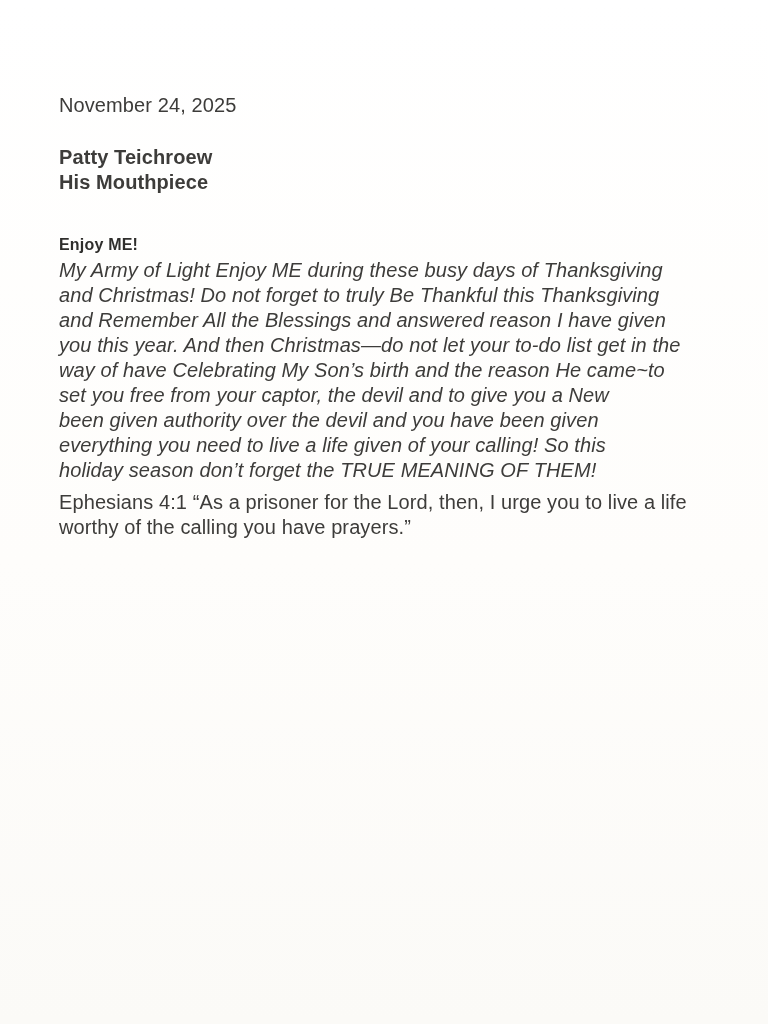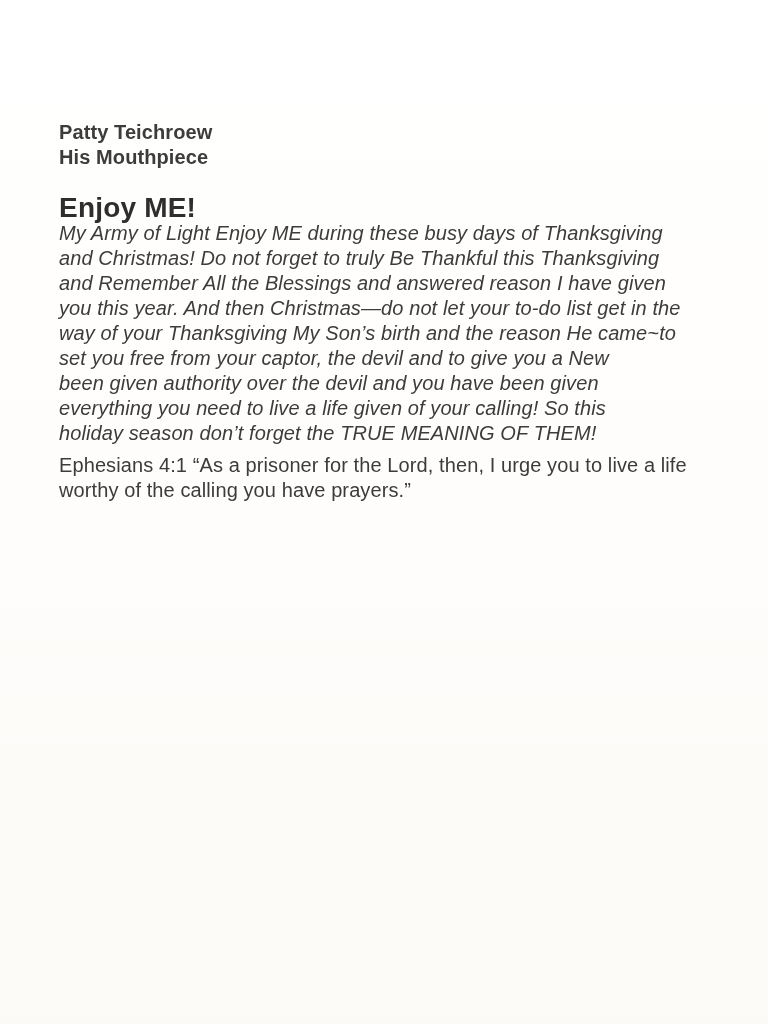--- a/index.html
+++ b/index.html
@@ -29,53 +29,54 @@
     white-space: nowrap;
   }
   .date-line {
     margin: 0;
   }
   .sender-block {
     margin-top: 27px;
     font-weight: bold;
   }
   .heading {
-    margin-top: 25px;
+    margin-top: 37px;
     font-weight: 700;
-    font-size: 28px;
+    font-size: 16px;
     line-height: 26px;
     color: #2f2e2c;
     letter-spacing: 0.2px;
   }
   .body-block {
     font-style: italic;
   }
   .scripture-block {
     margin-top: 7px;
   }
 </style>
 </head>
 <body>
 
 <div class="page">
 
+  <div class="line date-line">November 24, 2025</div>
 
   <div class="sender-block">
     <div class="line">Patty Teichroew</div>
     <div class="line">His Mouthpiece</div>
   </div>
 
   <div class="line heading">Enjoy ME!</div>
 
   <div class="body-block">
     <div class="line">My Army of Light Enjoy ME during these busy days of Thanksgiving</div>
     <div class="line">and Christmas! Do not forget to truly Be Thankful this Thanksgiving</div>
     <div class="line">and Remember All the Blessings and answered reason I have given</div>
     <div class="line">you this year. And then Christmas—do not let your to-do list get in the</div>
-    <div class="line">way of your Thanksgiving My Son’s birth and the reason He came~to</div>
+    <div class="line">way of have Celebrating My Son’s birth and the reason He came~to</div>
     <div class="line">set you free from your captor, the devil and to give you a New</div>
     <div class="line">been given authority over the devil and you have been given</div>
     <div class="line">everything you need to live a life given of your calling! So this</div>
     <div class="line">holiday season don’t forget the TRUE MEANING OF THEM!</div>
   </div>
 
   <div class="scripture-block">
     <div class="line">Ephesians 4:1 “As a prisoner for the Lord, then, I urge you to live a life</div>
     <div class="line">worthy of the calling you have prayers.”</div>
   </div>

